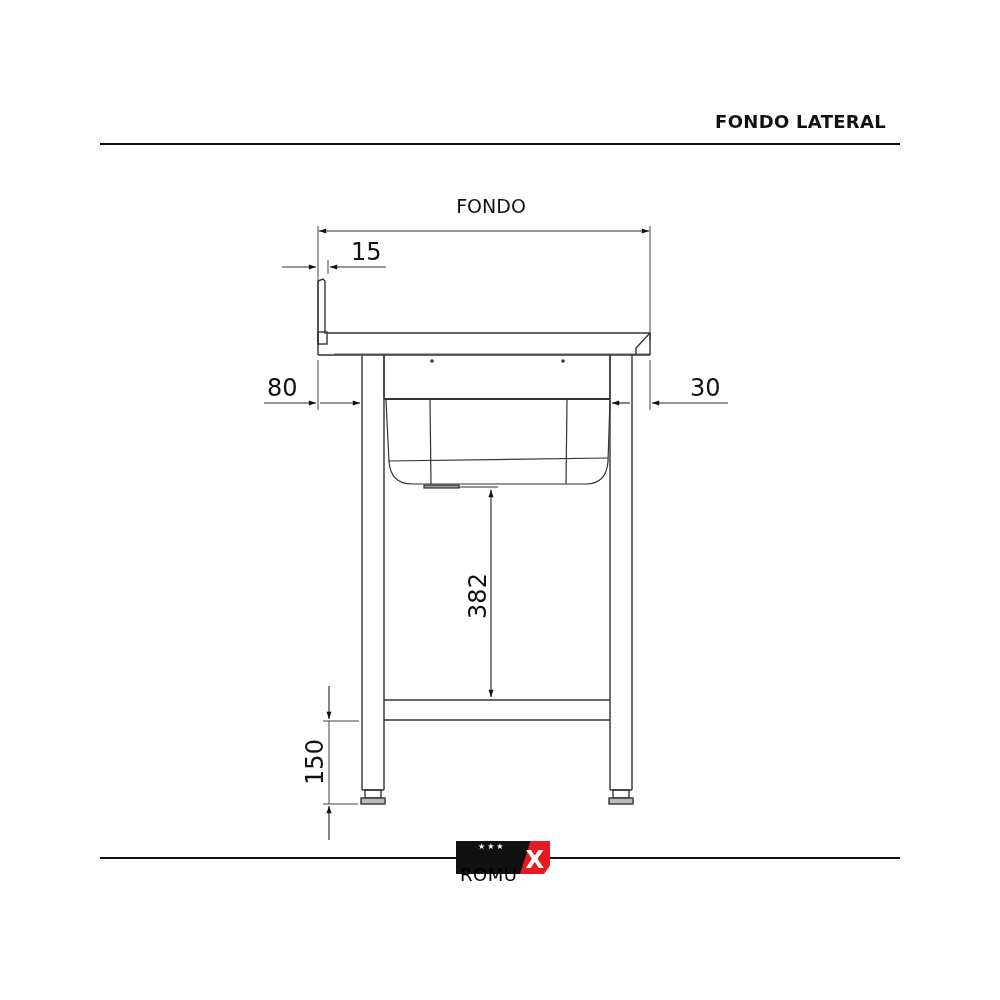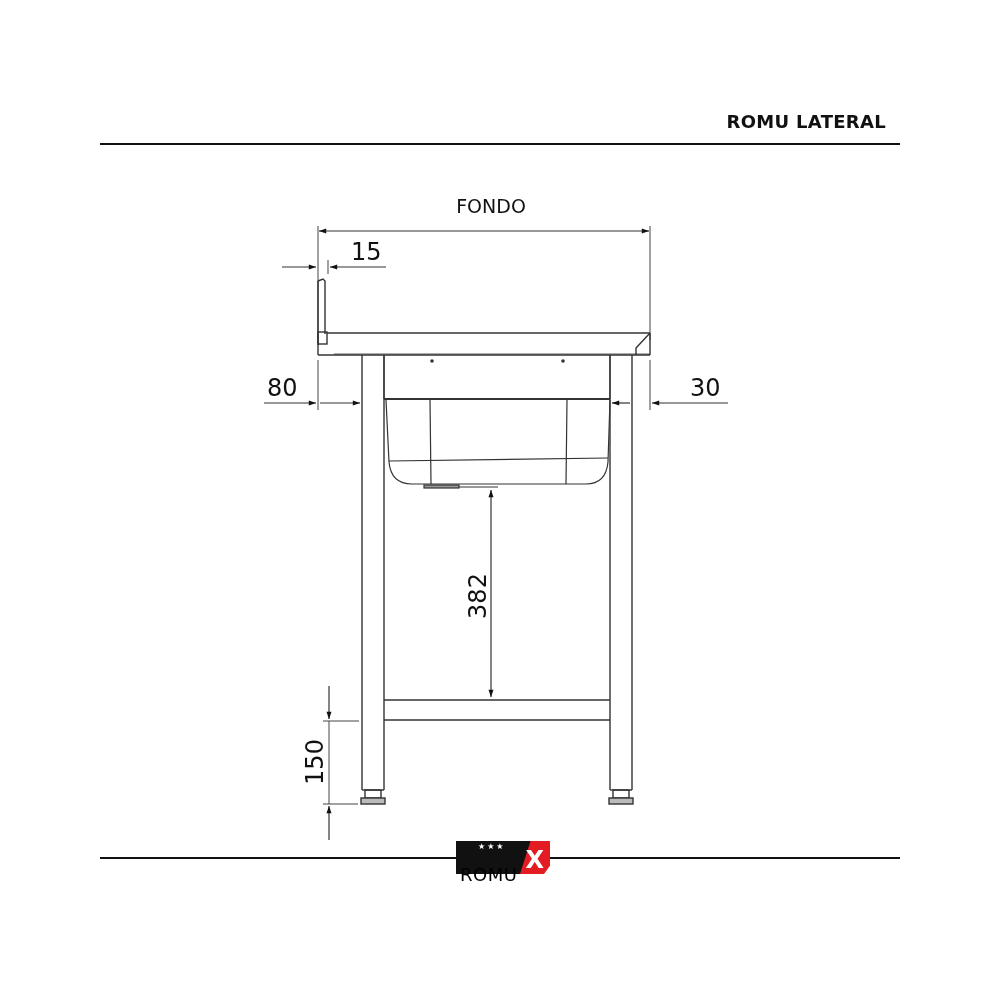--- a/index.html
+++ b/index.html
@@ -13,21 +13,21 @@
   .logo { position: absolute; left: 456px; top: 841px; width: 94px; height: 33px; }
   .logo-box { position: absolute; left: 0; top: 0; width: 80px; height: 33px; background: #111; }
   .logo-red { position: absolute; right: 0; top: 0; width: 30px; height: 33px; background: #e31b23; clip-path: polygon(35% 0, 100% 0, 100% 75%, 80% 100%, 0 100%); }
   .logo-text { position: absolute; left: 4px; top: 23px; color: #000000; font-family: "DejaVu Sans", sans-serif; font-weight: normal; font-size: 18px; letter-spacing: 0.5px; }
   .logo-x { position: absolute; right: 6px; top: 5px; color: #fff; font-family: "DejaVu Sans", sans-serif; font-weight: bold; font-size: 24px; }
   .logo-stars { position: absolute; left: 22px; top: 1px; color: #fff; font-size: 8px; letter-spacing: 2px; }
 </style>
 </head>
 <body>
 
-<div class="title">ROMU LATERAL</div>
+<div class="title">FONDO LATERAL</div>
 <div class="rule rule-top"></div>
 
 <svg class="drawing" width="1000" height="1000" viewBox="0 0 1000 1000">
   <defs>
     <marker id="arr" viewBox="0 0 10 10" refX="10" refY="5" markerWidth="10" markerHeight="6" orient="auto-start-reverse">
       <path d="M0,1.5 L10,5 L0,8.5 z" fill="#111"></path>
     </marker>
   </defs>
 
   <g>

